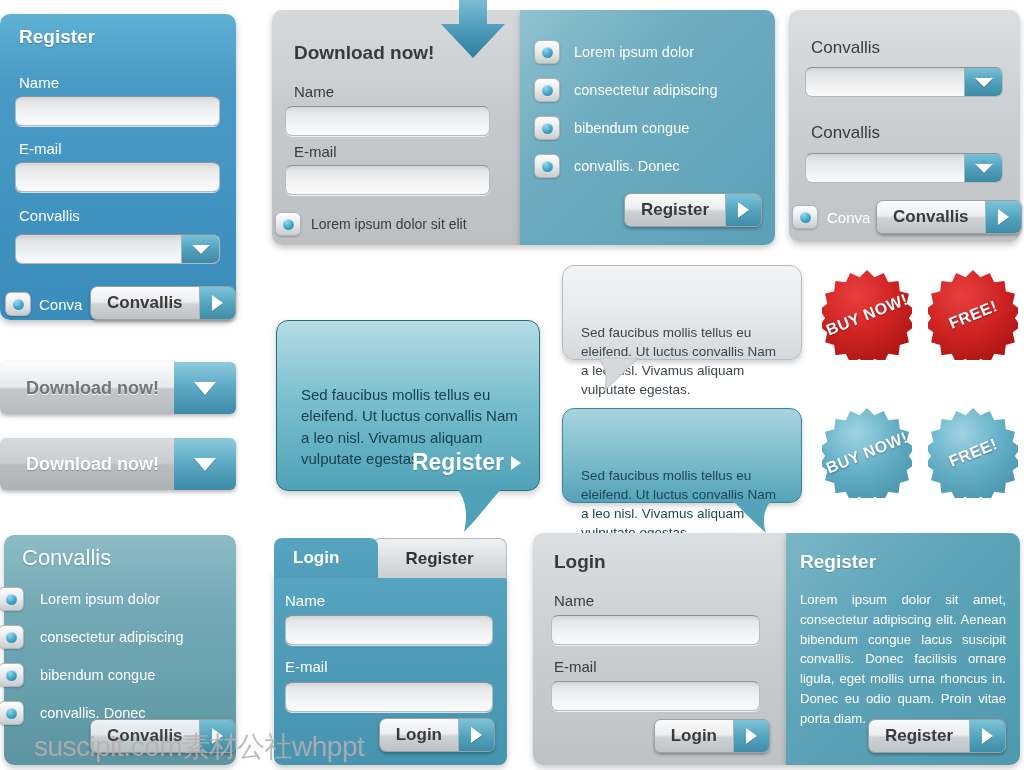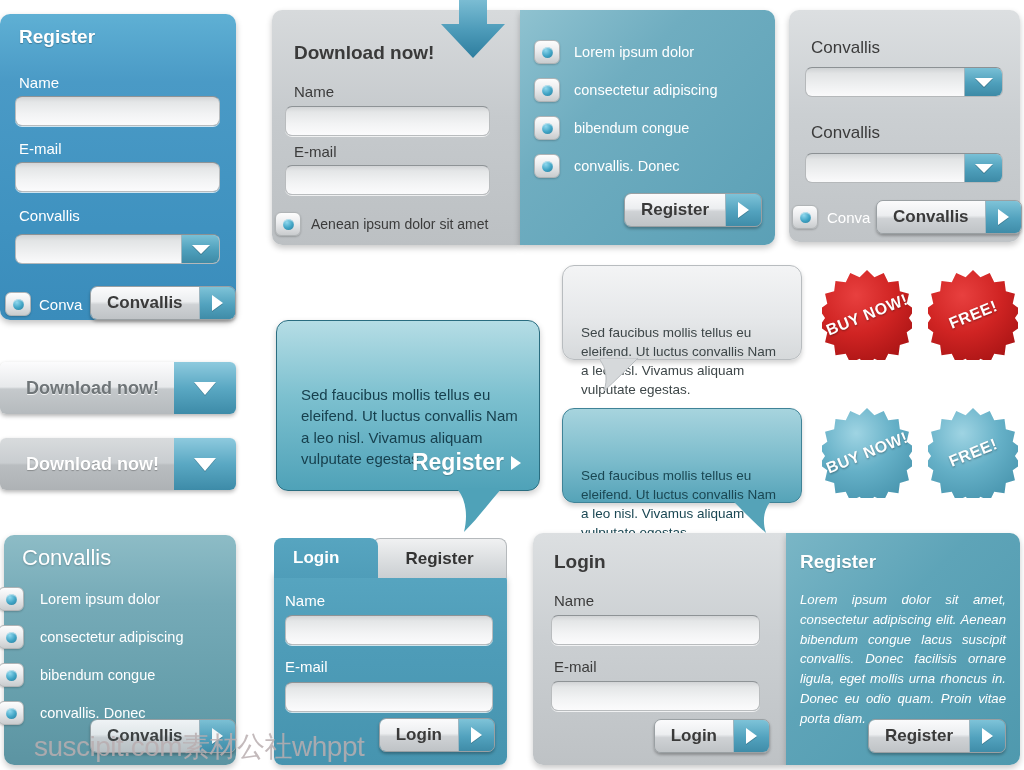--- a/index.html
+++ b/index.html
@@ -185,21 +185,21 @@
 
     <div class="lbl-dark" style="position:absolute;left:22px;top:133px;">E-mail</div>
     <div style="position:absolute;left:13px;top:155px;width:205px;">
       <input class="field" style="padding: 0px 8px; font-size: 14px; color: rgb(51, 51, 51); outline: none;">
     </div>
 
     <div style="position:absolute;left:3px;top:202px;display:flex;align-items:center;gap:10px;">
       <span class="radio">
           <i></i>
         </span>
-      <span class="lbl-dark" style="font-size:14px;">Aenean ipsum dolor sit amet</span>
+      <span class="lbl-dark" style="font-size:14px;">Lorem ipsum dolor sit elit</span>
     </div>
   </div>
 
   <div class="panel" style="left:520px;top:10px;width:255px;height:235px;
               background:linear-gradient(135deg,#8fc2d0 0%,#6fadc0 35%,#5ba0b6 100%);
               border-radius:0 10px 10px 0;box-shadow:0 3px 6px rgba(0,0,0,.22);">
     <div style="position:absolute;left:14px;top:30px;">
       <div style="display:flex;align-items:center;gap:14px;margin-bottom:14px;">
         <span class="radio">
             <i></i>
@@ -403,21 +403,21 @@
       <span class="arw">
           <i class="arrow-r"></i>
         </span>
     </div>
   </div>
 
   <div class="panel" style="left:786px;top:533px;width:234px;height:232px;border-radius:0 10px 10px 0;
               background:linear-gradient(135deg,#7ab6c6 0%,#5ea4b8 40%,#4f99ae 100%);
               box-shadow:0 3px 6px rgba(0,0,0,.22);">
     <div style="position:absolute;left:14px;top:18px;color:#fff;font-weight:bold;font-size:19px;text-shadow:0 1px 1px rgba(0,0,0,.2);">Register</div>
-    <p style="position:absolute;left:14px;top:57px;width:206px;color:#fff;font-size:13.2px;line-height:1.5;text-align:justify;font-style:italic;">Lorem ipsum dolor sit amet, consectetur adipiscing elit. Aenean bibendum congue lacus suscipit convallis. Donec facilisis ornare ligula, eget mollis urna rhoncus in. Donec eu odio quam. Proin vitae porta diam.</p>
+    <p style="position:absolute;left:14px;top:57px;width:206px;color:#fff;font-size:13.2px;line-height:1.5;text-align:justify;">Lorem ipsum dolor sit amet, consectetur adipiscing elit. Aenean bibendum congue lacus suscipit convallis. Donec facilisis ornare ligula, eget mollis urna rhoncus in. Donec eu odio quam. Proin vitae porta diam.</p>
     <div class="btn-split" style="position:absolute;right:14px;bottom:12px;">
       <span class="txt">Register</span>
       <span class="arw">
           <i class="arrow-r"></i>
         </span>
     </div>
   </div>
 
   <div class="watermark">suscipit.com素材公社whppt</div>
 

